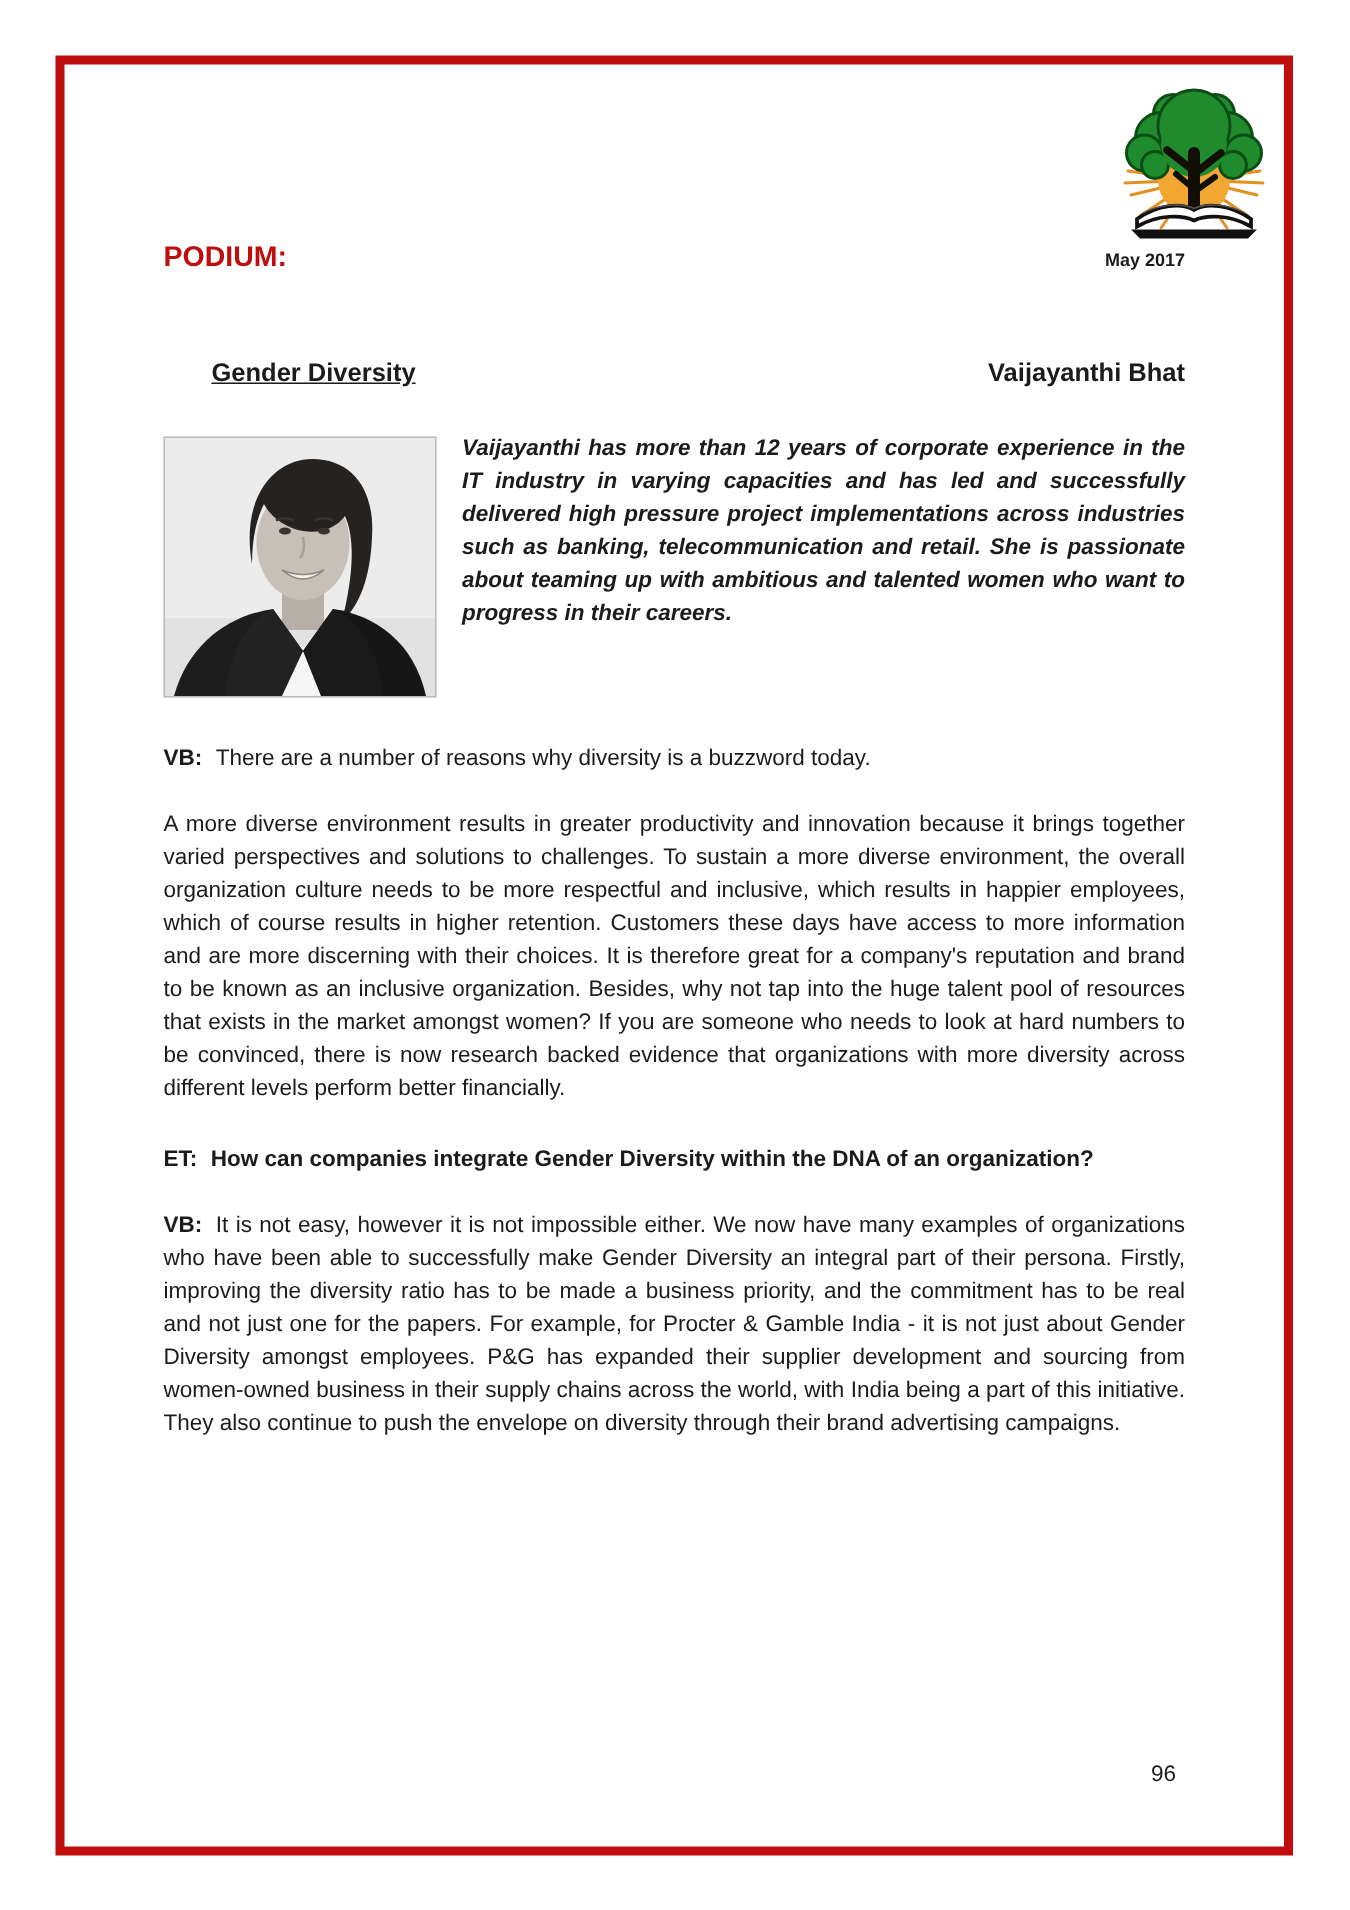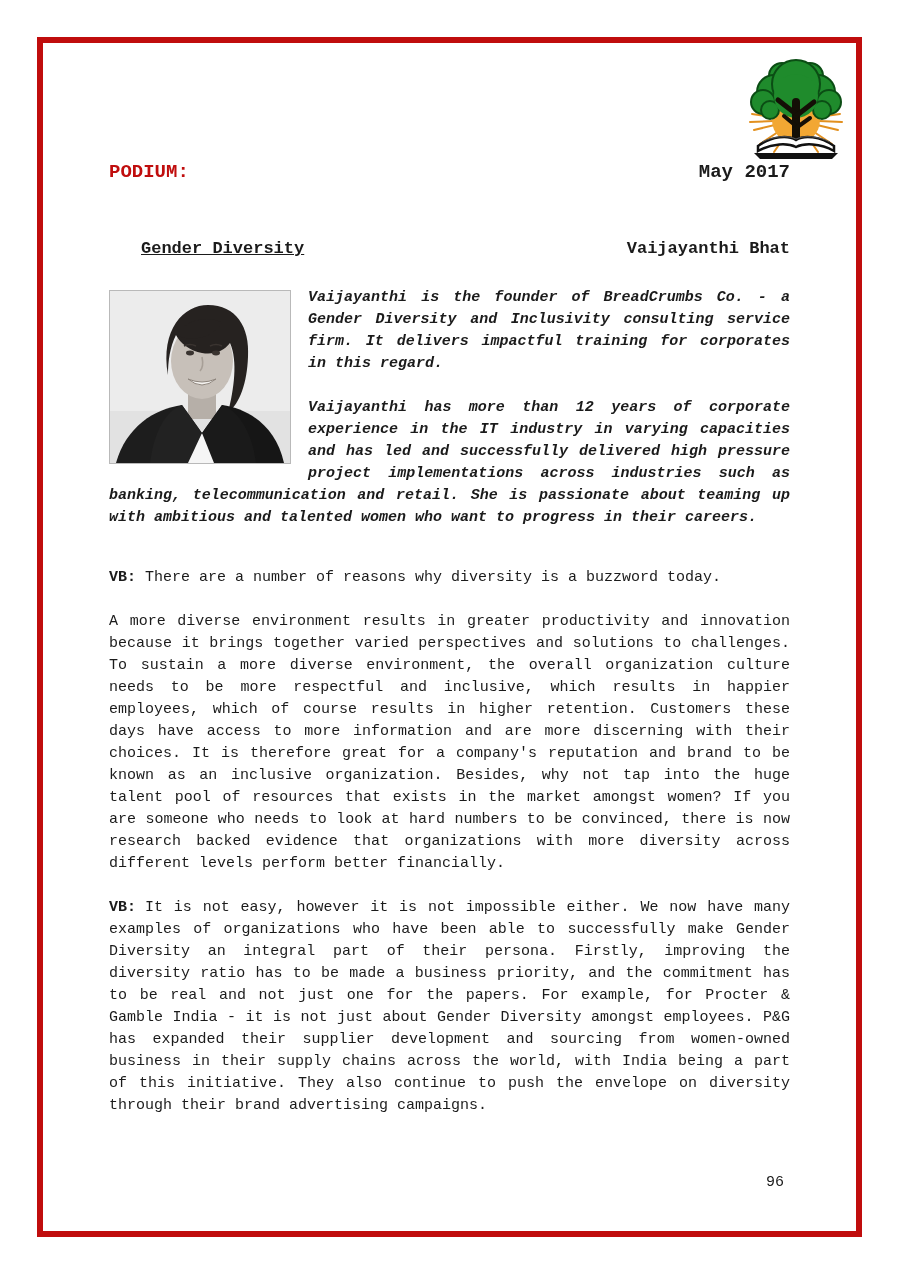--- a/index.html
+++ b/index.html
@@ -1,20 +1,20 @@
 <!DOCTYPE html>
 <html><head>
 <meta charset="utf-8">
 <style>
   html,body{margin:0;padding:0;background:#ffffff;}
   .page{
     position:relative;
     width:900px;height:1273px;
     background:#ffffff;
-    font-family:Liberation Mono, monospace;
+    font-family:Liberation Sans, sans-serif;
     color:#1b1b1b;
     overflow:hidden;
   }
   .frame{
     position:absolute;
     left:37px;top:37px;
     width:825px;height:1200px;
     box-sizing:border-box;
     border:6px solid #C00D0D;
     background:#ffffff;
@@ -35,21 +35,21 @@
     justify-content:space-between;
     align-items:baseline;
   }
   .podium{
     color:#C00D0D;
     font-weight:bold;
     font-size:19px;
   }
   .date{
     font-weight:bold;
-    font-size:19px;
+    font-size:12px;
     text-align:center;
   }
   .topic{
     font-weight:bold;
     font-size:17px;
     text-decoration:underline;
     margin-left:32px;
   }
   .author{
     font-weight:bold;
@@ -178,31 +178,33 @@
             <path d="M78 88 Q92 100 106 88 Q92 94 78 88 Z" fill="#f4f2ef" stroke="#8e857d" stroke-width="1"></path>
 
             <path d="M70 124 L92 140 L112 124 L110 172 L74 172 Z" fill="#f6f6f6"></path>
 
             <path d="M6 172 C16 136 44 118 72 114 L92 142 L60 172 Z" fill="#1d1d1d"></path>
             <path d="M174 172 C166 136 140 118 112 114 L92 142 L126 172 Z" fill="#161616"></path>
             <path d="M72 114 L92 142 L78 172 L40 172 C44 140 56 120 72 114 Z" fill="#222222"></path>
             <path d="M112 114 L92 142 L104 172 L146 172 C142 140 128 120 112 114 Z" fill="#1a1a1a"></path>
           </svg>
         </div>
-        <p>Vaijayanthi is the founder of BreadCrumbs Co. - a Gender Diversity and Inclusivity consulting service firm. It delivers impactful training for corporates in this regard.</p>
         <p>Vaijayanthi has more than 12 years of corporate experience in the IT industry in varying capacities and has led and successfully delivered high pressure project implementations across industries such as banking, telecommunication and retail. She is passionate about teaming up with ambitious and talented women who want to progress in their careers.</p>
       </div>
 
 
       <p class="qa">
         <span class="speaker">VB:</span><span>There are a number of reasons why diversity is a buzzword today.</span>
       </p>
 
       <p class="qa">A more diverse environment results in greater productivity and innovation because it brings together varied perspectives and solutions to challenges. To sustain a more diverse environment, the overall organization culture needs to be more respectful and inclusive, which results in happier employees, which of course results in higher retention. Customers these days have access to more information and are more discerning with their choices. It is therefore great for a company's reputation and brand to be known as an inclusive organization. Besides, why not tap into the huge talent pool of resources that exists in the market amongst women? If you are someone who needs to look at hard numbers to be convinced, there is now research backed evidence that organizations with more diversity across different levels perform better financially.</p>
 
+      <p class="qa question">
+        <span class="speaker">ET:</span><span>How can companies integrate Gender Diversity within the DNA of an organization?</span>
+      </p>
 
       <p class="qa">
         <span class="speaker">VB:</span><span>It is not easy, however it is not impossible either. We now have many examples of organizations who have been able to successfully make Gender Diversity an integral part of their persona. Firstly, improving the diversity ratio has to be made a business priority, and the commitment has to be real and not just one for the papers. For example, for Procter &amp; Gamble India - it is not just about Gender Diversity amongst employees. P&amp;G has expanded their supplier development and sourcing from women-owned business in their supply chains across the world, with India being a part of this initiative. They also continue to push the envelope on diversity through their brand advertising campaigns.</span>
       </p>
 
     </div>
 
     <div class="page-number">96</div>
   </div>
 </div>

